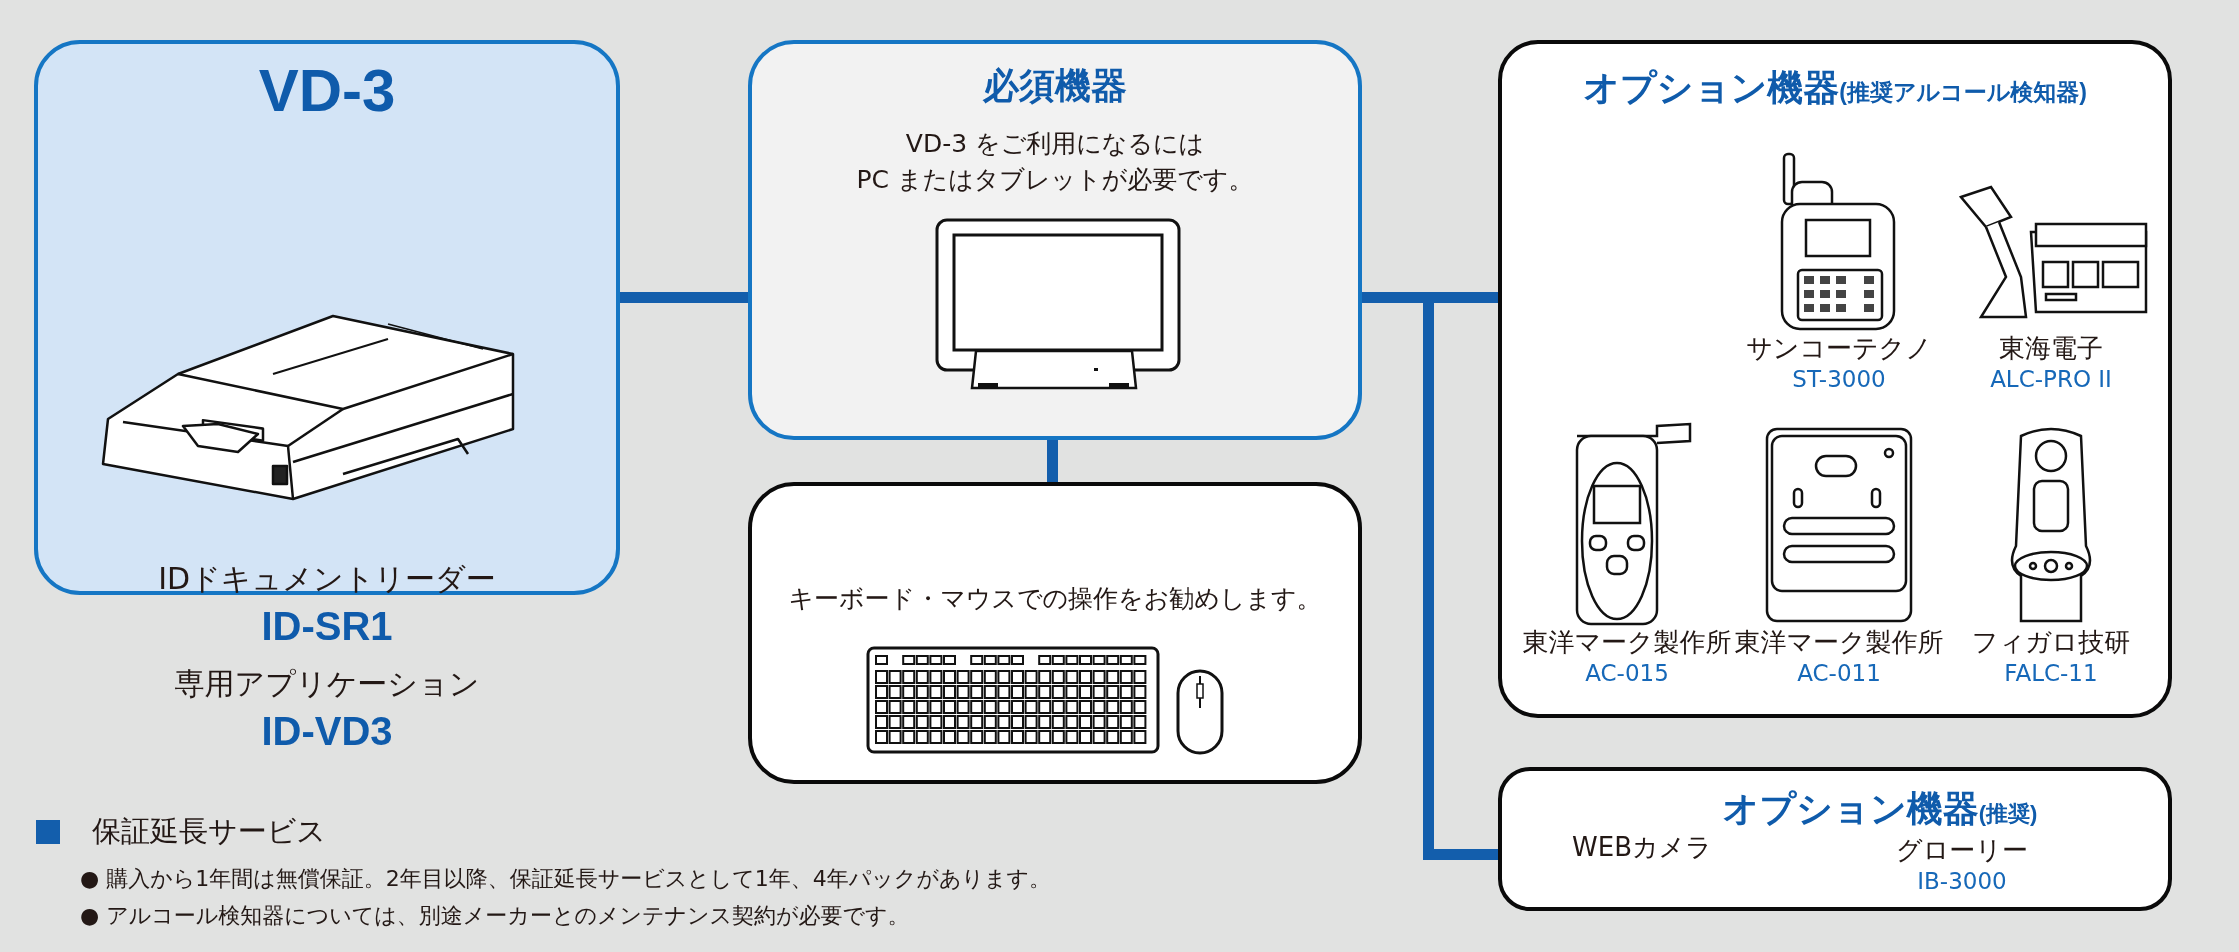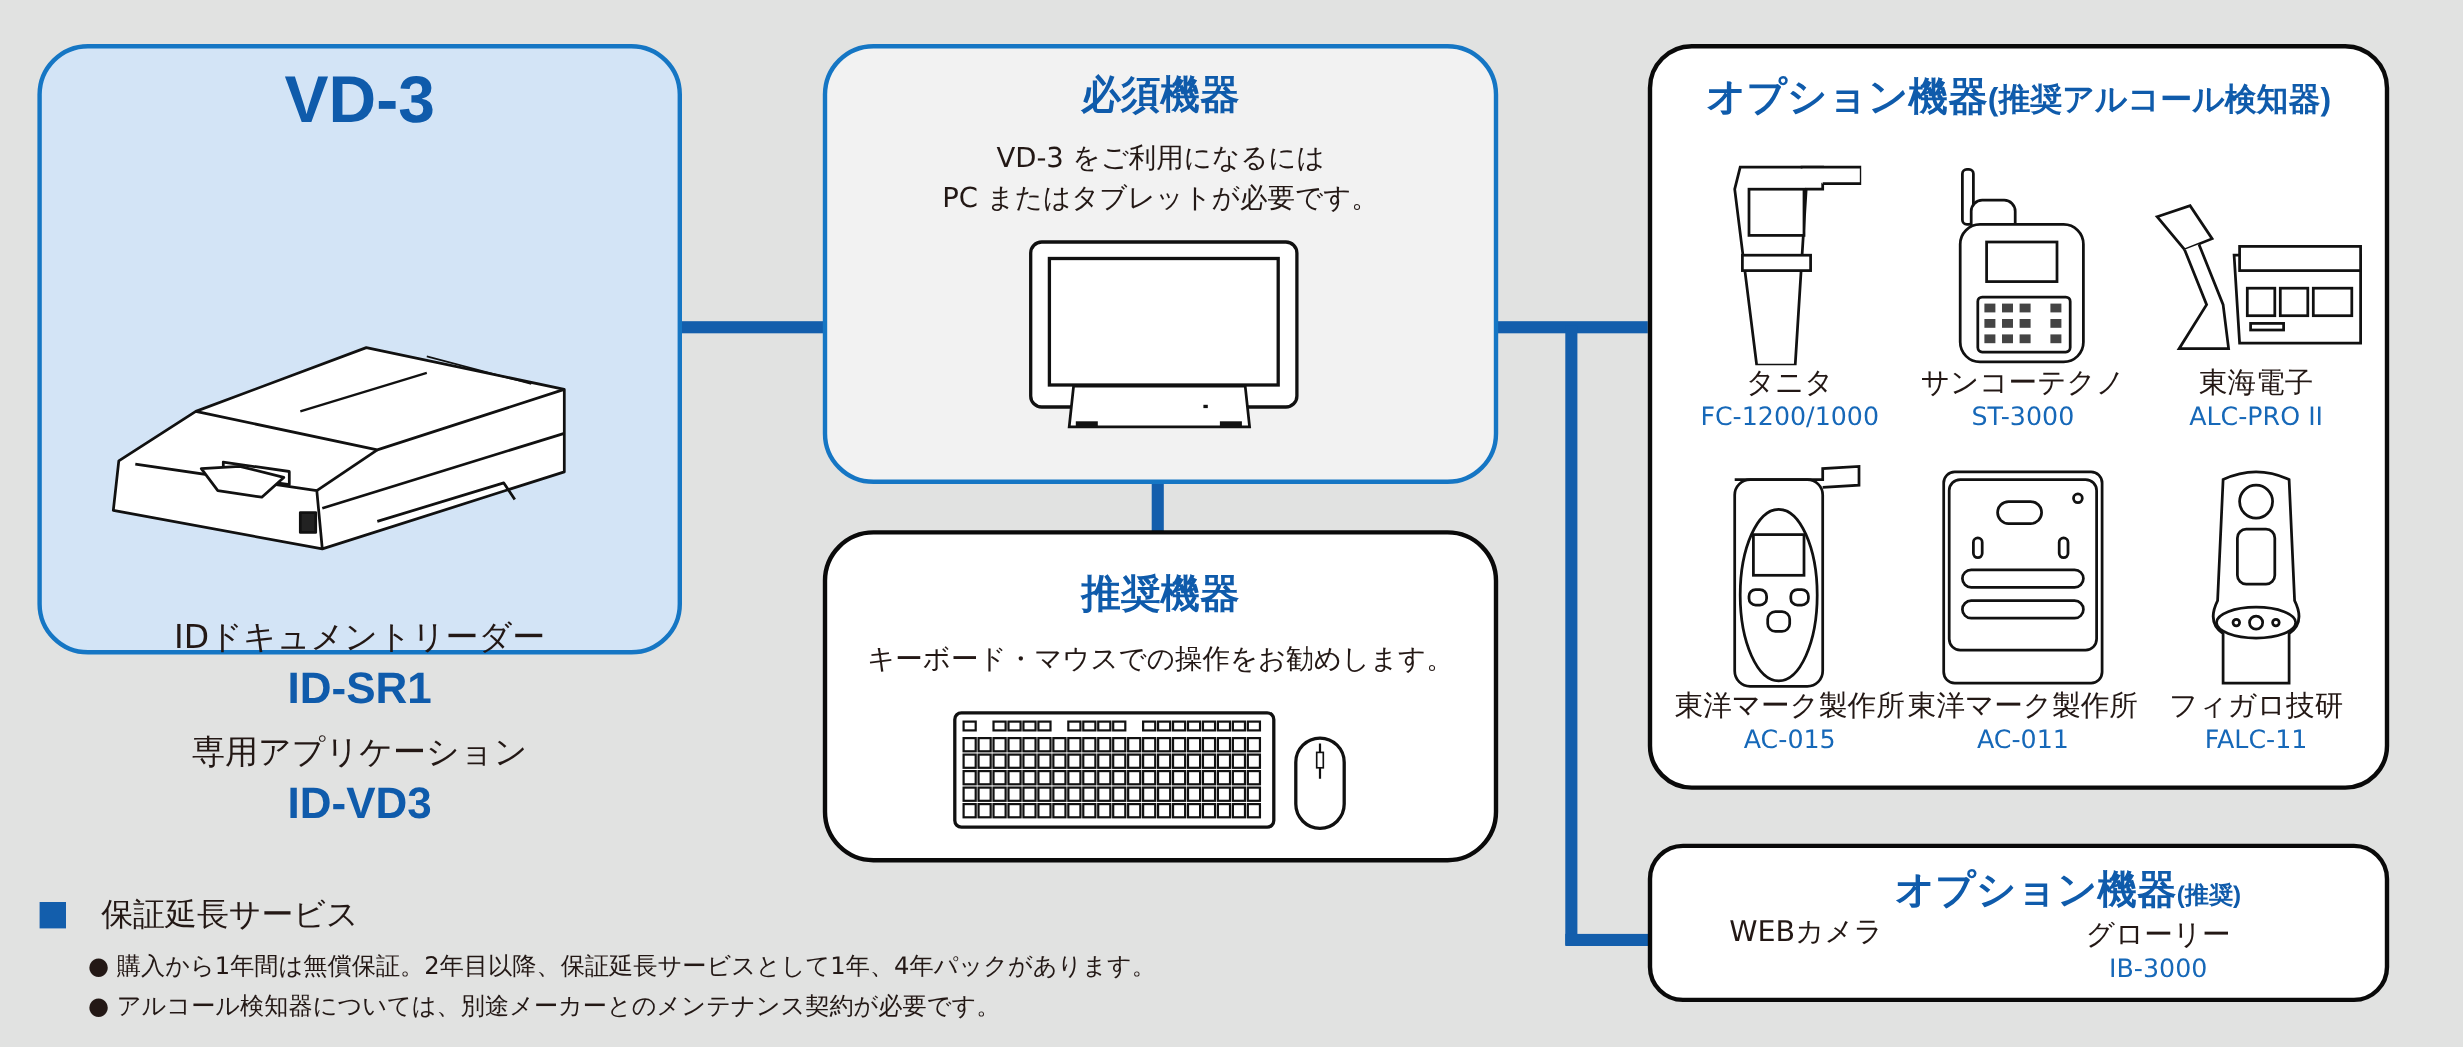--- a/index.html
+++ b/index.html
@@ -67,21 +67,20 @@
       <rect x="20" y="19" width="208" height="115" fill="#fff" stroke="#111" stroke-width="3"></rect>
       <path d="M42 135 L198 135 L202 172 L38 172 Z" fill="#fff" stroke="#111" stroke-width="2.5"></path>
       <rect x="44" y="167" width="20" height="6" fill="#111"></rect>
       <rect x="175" y="167" width="20" height="6" fill="#111"></rect>
       <rect x="160" y="152" width="4" height="3" fill="#111"></rect>
     </svg>
   </div>
 </div>
 
 <div class="box" id="box-rec">
-  <div class="abs center title-bold blue" style="left:0;right:0;top:30px;font-size:36px;">推奨機器</div>
   <div class="abs center" style="left:0;right:0;top:96px;font-size:25px;">キーボード・マウスでの操作をお勧めします。</div>
   <div class="abs" style="left:114px;top:160px;">
     <svg width="360" height="110" viewBox="0 0 360 110" id="kb-svg">
       <rect x="2" y="2" width="290" height="104" rx="6" fill="#fff" stroke="#111" stroke-width="3"></rect>
       <g id="kb-keys" fill="#fff" stroke="#111" stroke-width="2">
           <rect x="10" y="10" width="11" height="8"></rect>
           <rect x="37.2" y="10" width="11" height="8"></rect>
           <rect x="50.8" y="10" width="11" height="8"></rect>
           <rect x="64.4" y="10" width="11" height="8"></rect>
           <rect x="78" y="10" width="11" height="8"></rect>
@@ -200,37 +199,23 @@
         </g>
       <rect x="312" y="25" width="44" height="82" rx="22" fill="#fff" stroke="#111" stroke-width="3"></rect>
       <line x1="334" y1="30" x2="334" y2="62" stroke="#111" stroke-width="2"></line>
       <rect x="331" y="38" width="6" height="14" fill="#fff" stroke="#111" stroke-width="1.5"></rect>
     </svg>
   </div>
 </div>
 
 <div class="box" id="box-opt1">
   <div class="abs center" style="left:0;right:0;top:20px;white-space:nowrap;">
-    <span class="title-bold blue" style="font-size:36px;">オプション機器</span><span class="title-bold blue" style="font-size:29px;">(推奨アルコール検知器)</span>
-  </div>
-
-  <div class="dev" style="left:20px;top:88px;">
-    <div style="height:200px;display:flex;justify-content:center;align-items:flex-end;">
-      <svg width="130" height="190" viewBox="0 0 130 190">
-          <g fill="#fff" stroke="#111" stroke-width="2.5">
-        <path d="M20 10 L95 10 L95 30 L80 30 L70 190 L35 190 L15 30 Z"></path>
-        <path d="M75 10 L130 10 L130 25 L95 25"></path>
-        <rect x="28" y="30" width="50" height="42"></rect>
-        <rect x="22" y="90" width="62" height="14"></rect>
-      </g>
-        </svg>
-    </div>
-    <div class="maker">タニタ</div>
-    <div class="model">FC-1200/1000</div>
-  </div>
+    <span class="title-bold blue" style="font-size:36px;">オプション機器</span><span class="title-bold blue" style="font-size:23px;">(推奨アルコール検知器)</span>
+  </div>
+
   <div class="dev" style="left:232px;top:88px;">
     <div style="height:200px;display:flex;justify-content:center;align-items:flex-end;">
       <svg width="130" height="190" viewBox="0 0 130 190">
           <g fill="#fff" stroke="#111" stroke-width="2.5">
         <rect x="10" y="12" width="10" height="50" rx="4"></rect>
         <rect x="18" y="40" width="40" height="45" rx="10"></rect>
         <rect x="8" y="62" width="112" height="125" rx="18"></rect>
         <rect x="32" y="78" width="64" height="36"></rect>
         <rect x="24" y="128" width="84" height="50" rx="4"></rect>
       </g>

